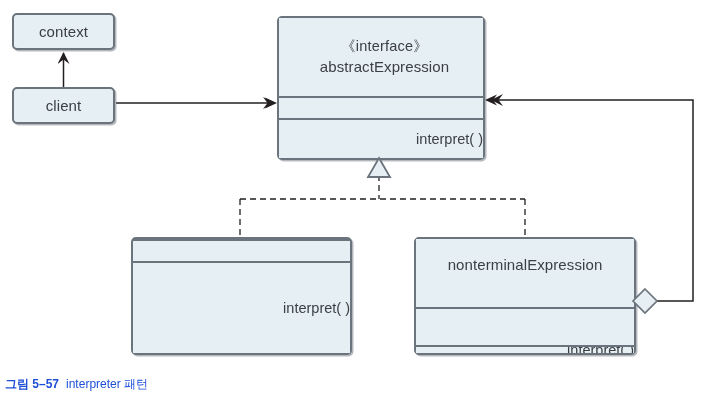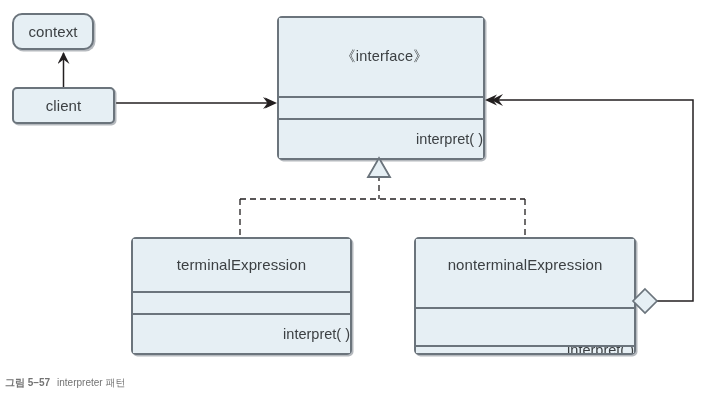--- a/index.html
+++ b/index.html
@@ -88,22 +88,22 @@
     padding-left: 14px;
     font-size: 14.5px;
     color: #3c4043;
   }
 
   
   #figure-caption {
     position: absolute;
     left: 5px;
     top: 376px;
-    font-size: 10px;
-    color: #737373;
+    font-size: 12px;
+    color: #1d4ed8;
     white-space: nowrap;
   }
   #figure-caption .cap-num {
     font-weight: bold;
     margin-right: 7px;
   }
   #figure-caption .cap-text {
     font-weight: normal;
   }
 </style>
@@ -140,44 +140,42 @@
       <line x1="240" y1="199" x2="525" y2="199" stroke="#231f20" stroke-width="1.3" stroke-dasharray="6,4"></line>
 
       <line x1="240" y1="199" x2="240" y2="237" stroke="#231f20" stroke-width="1.3" stroke-dasharray="6,4"></line>
 
       <line x1="525" y1="199" x2="525" y2="237" stroke="#231f20" stroke-width="1.3" stroke-dasharray="6,4"></line>
 
       <path d="M379,159 L389.5,177 L368.5,177 Z" fill="#e6eff4" stroke="#6b747c" stroke-width="1.8"></path>
     </g>
   </svg>
 
-  <div class="uml-box simple-box" style="left:12px; top:13px; width:82px; height:37px;border-radius:10px;">
+  <div class="uml-box simple-box" style="left:12px; top:13px; width:103px; height:37px;">
     <span class="box-label">context</span>
   </div>
 
   <div class="uml-box simple-box" style="left:12px; top:87px; width:103px; height:37px;">
     <span class="box-label">client</span>
   </div>
 
   <div class="uml-box class-box" style="left:277px; top:16px; width:208px; height:144px;">
     <div class="compartment header" style="height:78px;padding-left:7px;">
       <div class="stereotype">《interface》</div>
+      <div class="class-title">abstractExpression</div>
     </div>
     <div class="compartment divider-top attrs" style="height:22px;">
       <span></span>
     </div>
     <div class="compartment divider-top ops" style="flex:1;">
       <span>interpret( )</span>
     </div>
   </div>
 
   <div class="uml-box class-box" style="left:131px; top:237px; width:221px; height:118px;">
-    <div class="compartment header" style="height:52px;">
-      <div class="class-title">terminalExpression</div>
-    </div>
     <div class="compartment divider-top attrs" style="height:22px;">
       <span></span>
     </div>
     <div class="compartment divider-top ops" style="flex:1;">
       <span>interpret( )</span>
     </div>
   </div>
 
   <div class="uml-box class-box" style="left:414px; top:237px; width:222px; height:118px;gap:16px;">
     <div class="compartment header" style="height:52px;">

